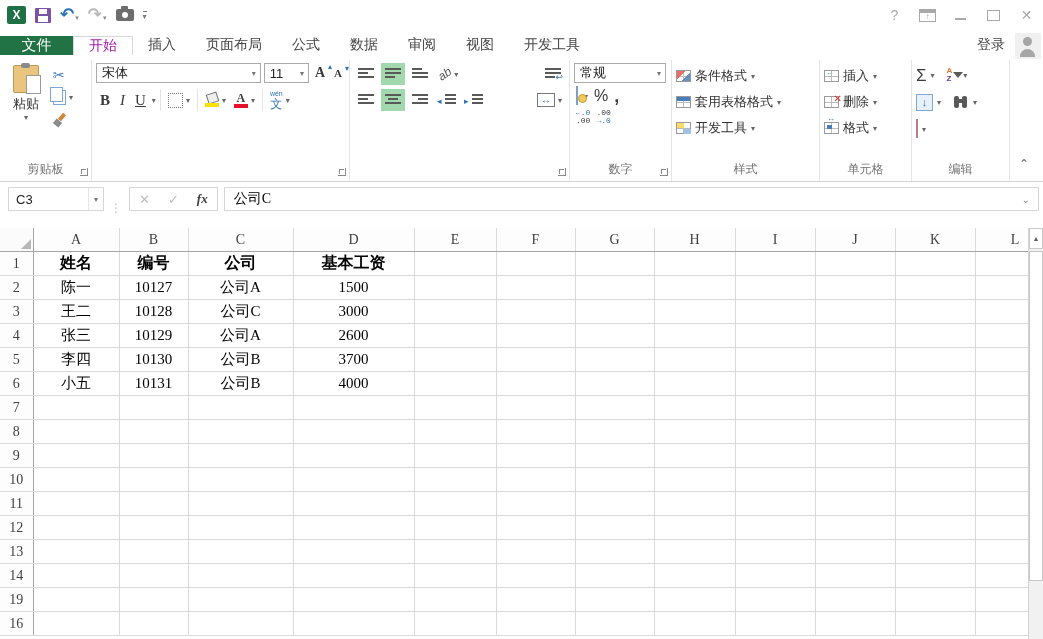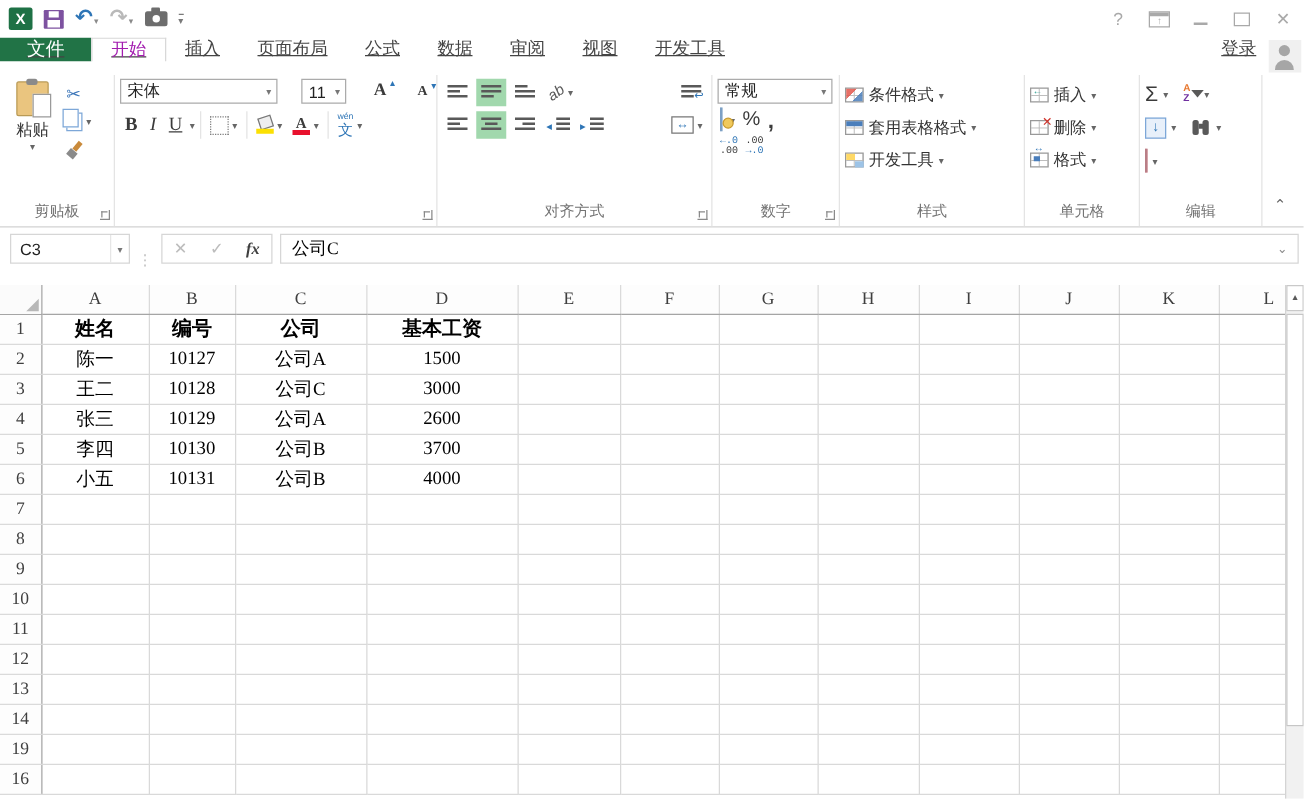--- a/index.html
+++ b/index.html
@@ -27,21 +27,21 @@
   .winctl{margin-left:auto;display:flex;align-items:center;gap:0;}
   .winbtn{width:33px;height:28px;display:flex;align-items:center;justify-content:center;
           color:#a9a9a9;font-size:14px;}
   .ribopt{width:15px;height:11px;border:1px solid #a9a9a9;position:relative;display:flex;align-items:flex-end;justify-content:center;}
   .ribopt:before{content:"";position:absolute;top:0;left:0;right:0;height:3px;background:#a9a9a9;}
   .ribopt:after{content:"↑";font-size:8px;color:#a9a9a9;line-height:8px;}
   .minbox{width:11px;border-top:2px solid #a9a9a9;margin-top:8px;}
   .maxbox{width:11px;height:9px;border:1px solid #a9a9a9;}
 
   
-  .tabs{height:30px;display:flex;align-items:flex-start;background:#fff;text-decoration:underline;}
+  .tabs{height:30px;display:flex;align-items:center;background:#fff;}
   .file-tab{width:73px;background:#217346;color:#fff;font-size:15px;display:flex;
             align-items:center;justify-content:center;}
   .tab{padding:0 15px;display:flex;align-items:center;font-size:14px;color:#444;}
   .tab.active{color:#a21caf;background:#fff;border:1px solid #d8d8d8;border-bottom:none;}
   .tabs .spacer{flex:1;}
   .signin{display:flex;align-items:center;font-size:14px;color:#444;padding-right:6px;}
   .avatar{width:26px;height:26px;margin:2px 2px 0 4px;background:#f0f0f0;position:relative;}
   .avatar:before{content:"";position:absolute;top:4px;left:8px;width:9px;height:9px;border-radius:50%;background:#a6a6a6;}
   .avatar:after{content:"";position:absolute;bottom:2px;left:5px;width:15px;height:8px;border-radius:8px 8px 0 0;background:#a6a6a6;}
 
@@ -67,21 +67,21 @@
   .clipcol{display:flex;flex-direction:column;justify-content:flex-start;gap:6px;padding-top:4px;}
   .scis{color:#3c76b9;font-size:14px;line-height:14px;}
   .copyic{width:11px;height:13px;border:1px solid #7da7d8;background:#fff;position:relative;}
   .copyic:before{content:"";position:absolute;left:-4px;top:-4px;width:11px;height:13px;border:1px solid #7da7d8;background:#fff;}
   .brushic{width:14px;height:14px;position:relative;}
   .brushic:before{content:"";position:absolute;left:7px;top:0;width:4px;height:8px;background:#c98a3b;transform:rotate(40deg);}
   .brushic:after{content:"";position:absolute;left:1px;top:7px;width:7px;height:6px;background:#8a8a8a;transform:rotate(40deg);}
 
   
   .g-font{width:258px;}
-  .frow1{display:flex;gap:19px;align-items:center;}
+  .frow1{display:flex;gap:3px;align-items:center;}
   .frow2{display:flex;gap:2px;align-items:center;margin-top:6px;}
   .serifb{font-family:"Liberation Serif","DejaVu Serif",serif;}
   .fbtn{display:flex;align-items:flex-end;gap:2px;padding:2px 4px;font-size:15px;color:#3b3b3b;}
   .grow-az{font-size:14px;font-weight:bold;color:#3b3b3b;position:relative;}
   .caret-up:after{content:"▴";color:#2e75b6;font-size:8px;position:absolute;top:-4px;right:-7px;}
   .caret-dn:after{content:"▾";color:#2e75b6;font-size:8px;position:absolute;top:-4px;right:-7px;}
   .bord-ic{width:13px;height:13px;border:1px dotted #7f7f7f;}
   .fill-ic{width:14px;height:14px;position:relative;}
   .fill-ic:before{content:"";position:absolute;top:0;left:2px;width:9px;height:8px;border:1px solid #777;transform:rotate(-18deg);background:#eee;}
   .fill-ic:after{content:"";position:absolute;bottom:0;left:0;width:14px;height:4px;background:#fbe003;}
@@ -381,21 +381,20 @@
                 <i class="w100"></i>
                 <i class="w100"></i>
               </span>
             </span>
           </div>
         <div class="rbtn push">
             <span class="merge-ic">↔</span>
             <span class="dd">▾</span>
           </div>
       </div>
-      <div class="grp-label">对齐方式</div>
       <div class="lau"></div>
     </div>
 
     <div class="grp g-num">
       <div class="combo" style="width:92px;">
         <span>常规</span>
         <span class="dd">▾</span>
       </div>
       <div class="nrow">
         <span><span class="acct-ic"></span></span>

